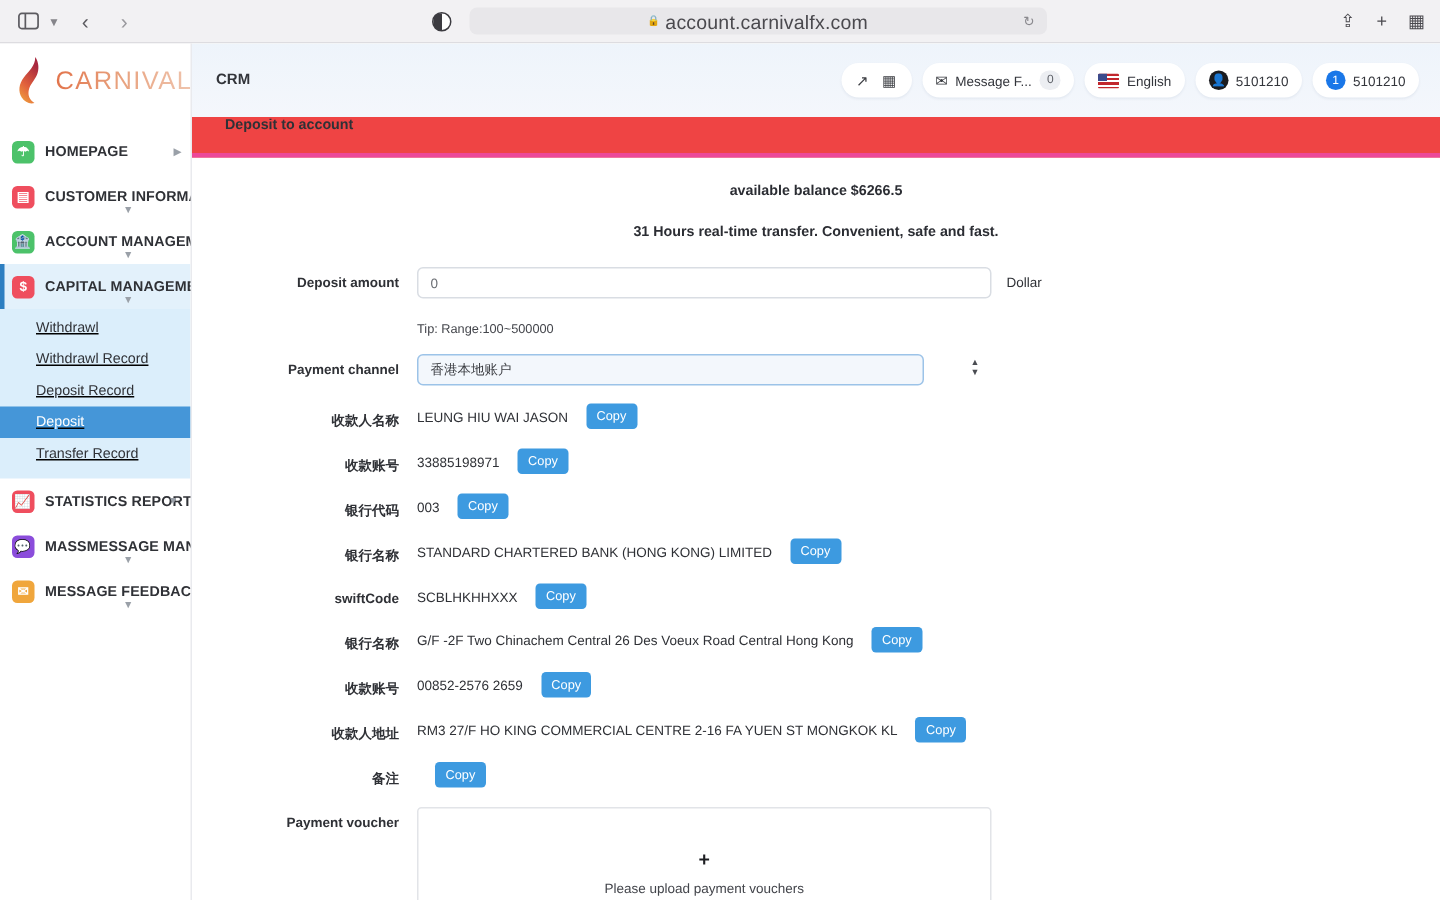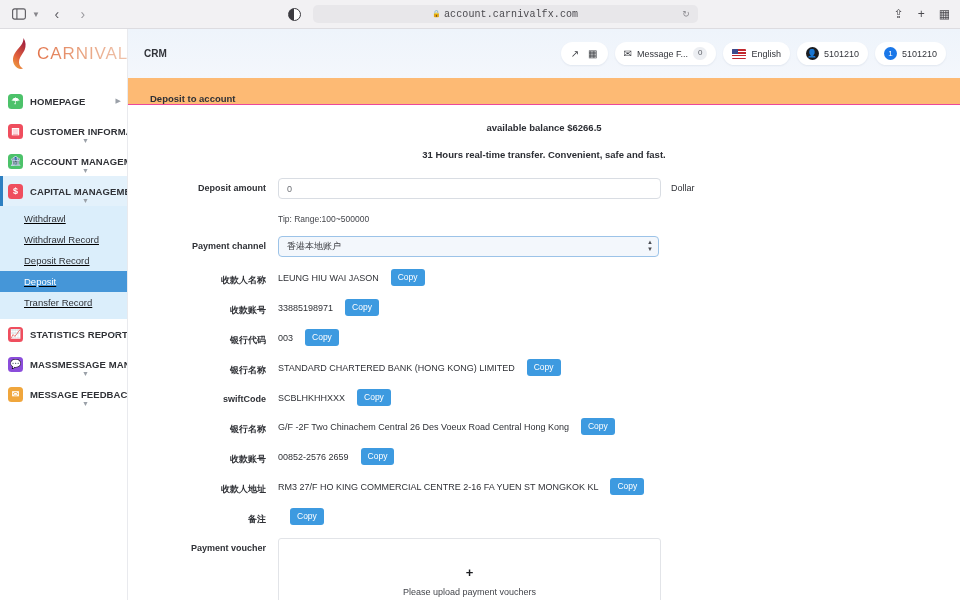--- a/index.html
+++ b/index.html
@@ -30,21 +30,21 @@
   .nav-arrow.back{ color:#5c5b60; }
   .url-wrap{ flex:1; display:flex; justify-content:center; align-items:center; gap:12px;}
   .contrast-icon{ width:13px; height:13px; border-radius:50%;
      background:linear-gradient(90deg,#3c3b40 50%, #ffffff 50%);
      border:1.4px solid #3c3b40; }
   .url-field{
     width:385px; height:18px; background:#e8e7ea;
     border-radius:5px; display:flex; align-items:center;
     justify-content:center; position:relative;
   }
-  .url-text{ font-size:10px; color:#4a494e; letter-spacing:.01em;font-family:Liberation Mono, monospace;}
+  .url-text{ font-size:13px; color:#4a494e; letter-spacing:.01em;}
   .lock{ font-size:7px; color:#7a797e; margin-right:3px;}
   .reload{ position:absolute; right:8px; font-size:9px; color:#8a898e;}
   .chrome-right{ display:flex; align-items:center; gap:14px; }
   .chrome-right span{ color:#4a494e; font-size:12px; }
 
   
   .app{ display:flex; height:571px; width:100%; }
 
   
   .sidebar{
@@ -114,23 +114,23 @@
   }
   .flag .stripes{ position:absolute; inset:0;
     background:repeating-linear-gradient(180deg,#c1272d 0 1.5px,#fff 1.5px 3px); }
   .flag .canton{ position:absolute; left:0; top:0; width:6px; height:5.5px; background:#3b4b8c;}
   .avatar-dot{
     width:13px; height:13px; border-radius:50%; background:#1b1c20;
     display:flex;align-items:center;justify-content:center;color:#fff;font-size:8px;
   }
 
   .page-head{
-    height:27px; border-bottom:1px solid #ec4899;
-    display:flex; align-items:flex-end; padding-left:22px;
-    background:#fdba74;
+    height:27px; border-bottom:3px solid #ec4899;
+    display:flex; align-items:flex-start; padding-left:22px;
+    background:#ef4444;
   }
   .page-head .t{ font-size:9.5px; font-weight:bold; color:#2f3136; }
 
   .content{ padding-top:17px; height:495px; overflow:hidden; position:relative;}
   .center-line{ text-align:center; font-size:9.5px; font-weight:bold; color:#2b2d33; }
   .center-line.first{ margin-bottom:16px; }
   .center-line.second{ margin-bottom:18px; }
 
   .form-row{ display:flex; align-items:flex-start; margin-bottom:12px; }
   .f-label{
@@ -142,21 +142,21 @@
     width:383px; height:21px; border:1px solid #d9dde3; border-radius:4px;
     background:#fff; font-size:9px; color:#6b6e74; padding:0 8px;
     font-family:"Liberation Sans", sans-serif; outline:none;
   }
   .unit{ font-size:9px; color:#2f3136; margin-left:10px; padding-top:5px;}
   .tip{ font-size:8.5px; color:#43454b; padding-top:3px;}
   .tip-row{ margin-bottom:12px; }
 
   .select-wrap{ position:relative; width:383px; }
   .sel{
-    width:381px; height:21px; border:1px solid #9cc3e8; border-radius:4px;
+    width:338px; height:21px; border:1px solid #9cc3e8; border-radius:4px;
     background:#f3f7fc; font-size:9px; color:#3b3d42; padding:0 8px;
     display:flex; align-items:center;
   }
   .sel-arrows{
     position:absolute; right:8px; top:3px; font-size:6px; color:#4a4c52;
     line-height:7px; text-align:center;
   }
 
   .val-row{ display:flex; align-items:center; margin-bottom:11px; }
   .val{ font-size:9px; color:#2f3136; padding-right:12px; white-space:nowrap;}

